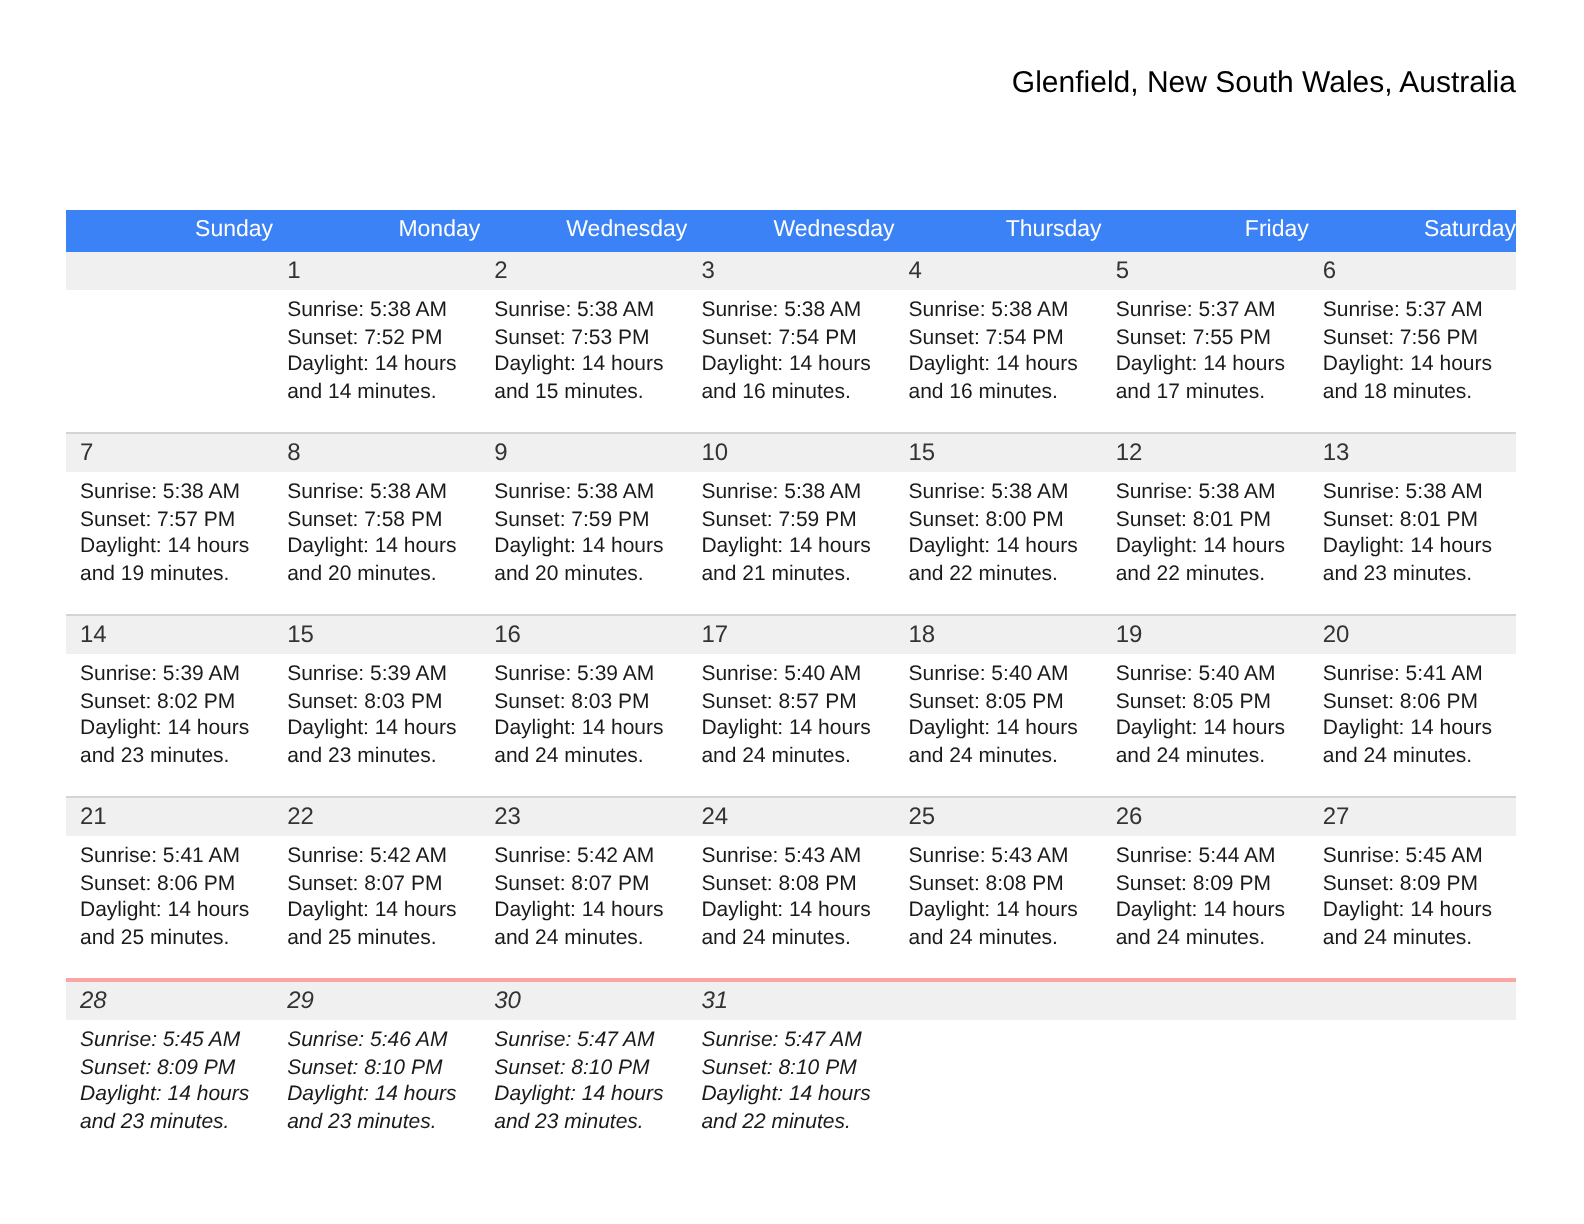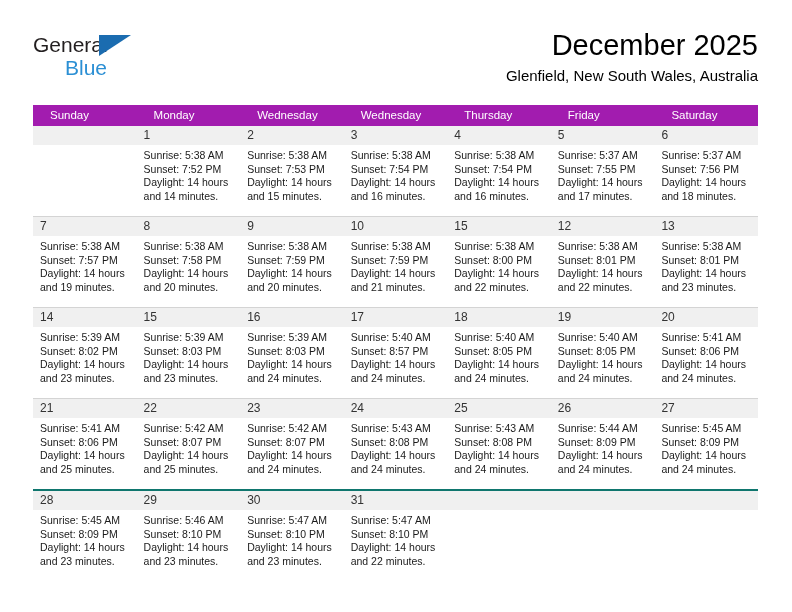--- a/index.html
+++ b/index.html
@@ -92,43 +92,44 @@
     width: 725px;
   }
   table.cal-table {
     border-collapse: collapse;
     table-layout: fixed;
     width: 725px;
   }
   table.cal-table col { width: 103.57px; }
 
   thead th {
-    background: #a21caf;
+    background: #3b82f6;
     color: #ffffff;
     font-size: 11.5px;
     font-weight: normal;
-    text-align: left;
-    padding: 4px 0 4px 17px;
+    text-align: right;
+    padding: 4px 0 4px 7px;
     height: 12px;
     line-height: 13px;
     border: none;
   }
 
   tbody tr.week-row > td {
     vertical-align: top;
     padding: 0;
     border: none;
     border-top: 1px solid #d4d4d4;
     height: 90px;
   }
   tbody tr.week-row.first-week > td {
     border-top: none;
   }
   tbody tr.week-row.last-week > td {
-    border-top: 2px solid #0f766e;
+    border-top: 2px solid #fca5a5;
+    font-style: italic;
   }
 
   .cell {
     position: relative;
     height: 89px;
     box-sizing: border-box;
   }
   .daynum-band {
     background: #f0f0f0;
     height: 19px;
@@ -151,28 +152,22 @@
     white-space: nowrap;
   }
 </style>
 </head>
 <body>
 
 <div class="page">
 
   <div class="header">
 
-    <div class="brand">
-      <div class="brand-top">General</div>
-      <div class="brand-tri"></div>
-      <div class="brand-bottom">Blue</div>
-    </div>
 
     <div class="title-block">
-      <div class="cal-title">December 2025</div>
       <div class="cal-subtitle">Glenfield, New South Wales, Australia</div>
     </div>
 
   </div>
 
   <div class="calendar">
     <table class="cal-table">
       <colgroup>
         <col>
           <col>

